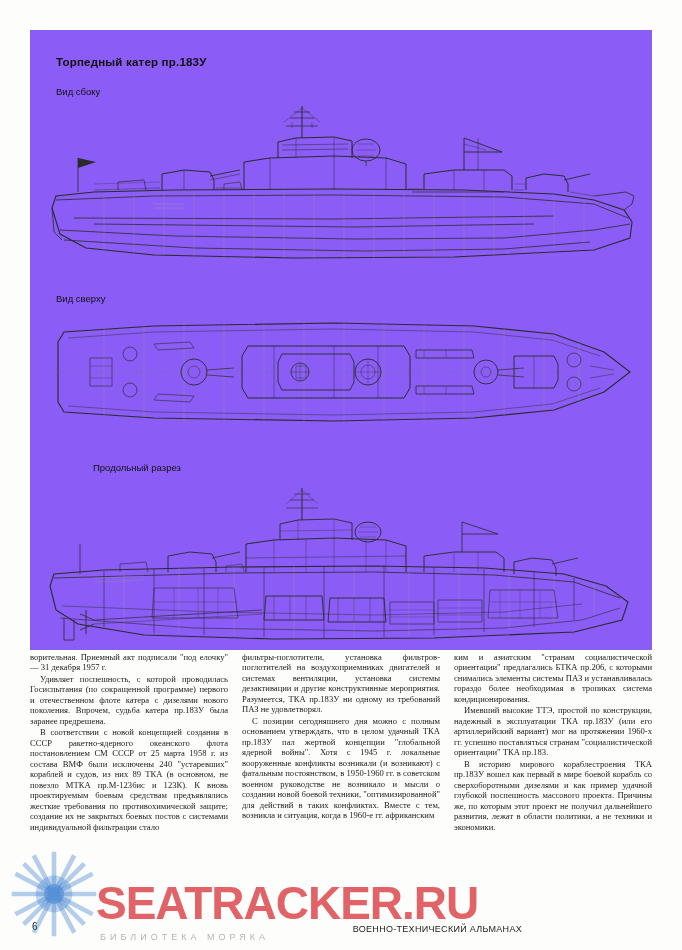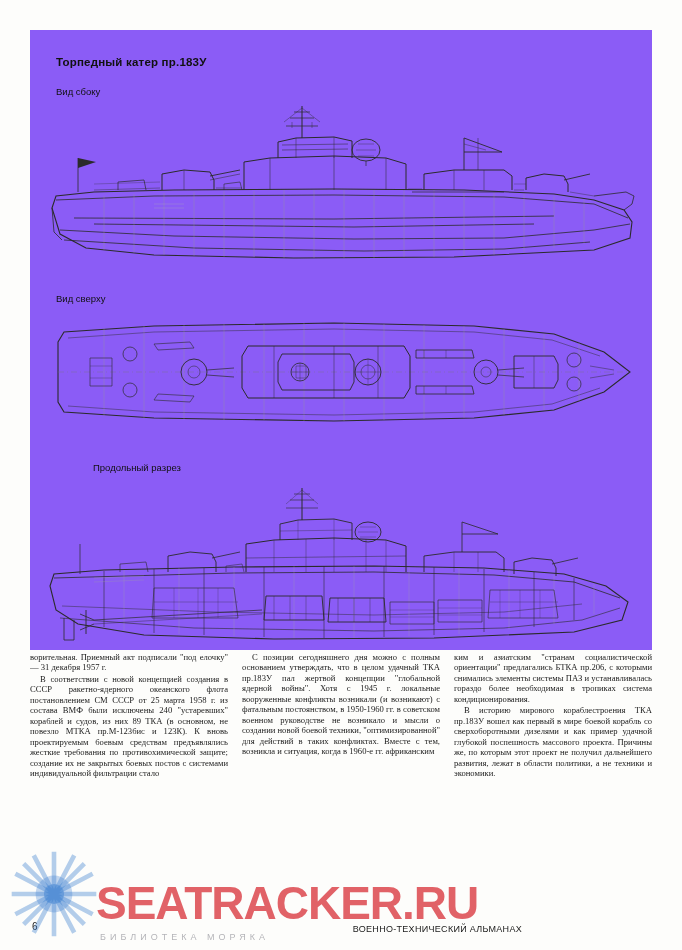--- a/index.html
+++ b/index.html
@@ -365,27 +365,30 @@
 
           <path d="M60,100 L110,98 M60,104 L110,102" stroke="#a0a0a0" stroke-width="0.3"></path>
         </g>
       </svg>
     </div>
   </div>
 
   <div class="text-block">
     <div class="col">
       <p class="noind">ворительная. Приемный акт подписали "под елочку" — 31 декабря 1957 г.</p>
+      <p>Удивляет поспешность, с которой проводилась Госиспытания (по сокращенной программе) первого и отечественном флоте катера с дизелями нового поколения. Впрочем, судьба катера пр.183У была заранее предрешена.</p>
       <p>В соответствии с новой концепцией создания в СССР ракетно-ядерного океанского флота постановлением СМ СССР от 25 марта 1958 г. из состава ВМФ были исключены 240 "устаревших" кораблей и судов, из них 89 ТКА (в основном, не повезло МТКА пр.М-123бис и 123К). К вновь проектируемым боевым средствам предъявлялись жесткие требования по противохимической защите; создание их не закрытых боевых постов с системами индивидуальной фильтрации стало</p>
     </div>
     <div class="col">
+      <p class="noind">фильтры-поглотители, установка фильтров-поглотителей на воздухоприемниках двигателей и системах вентиляции, установка системы дезактивации и другие конструктивные мероприятия. Разумеется, ТКА пр.183У ни одному из требований ПАЗ не удовлетворял.</p>
       <p>С позиции сегодняшнего дня можно с полным основанием утверждать, что в целом удачный ТКА пр.183У пал жертвой концепции "глобальной ядерной войны". Хотя с 1945 г. локальные вооруженные конфликты возникали (и возникают) с фатальным постоянством, в 1950-1960 гг. в советском военном руководстве не возникало и мысли о создании новой боевой техники, "оптимизированной" для действий в таких конфликтах. Вместе с тем, возникла и ситуация, когда в 1960-е гг. африканским</p>
     </div>
     <div class="col">
       <p class="noind">ким и азиатским "странам социалистической ориентации" предлагались БТКА пр.206, с которыми снимались элементы системы ПАЗ и устанавливалась гораздо более необходимая в тропиках система кондиционирования.</p>
+      <p>Имевший высокие ТТЭ, простой по конструкции, надежный в эксплуатации ТКА пр.183У (или его артиллерийский вариант) мог на протяжении 1960-х гг. успешно поставляться странам "социалистической ориентации" ТКА пр.183.</p>
       <p>В историю мирового кораблестроения ТКА пр.183У вошел как первый в мире боевой корабль со сверхоборотными дизелями и как пример удачной глубокой поспешность массового проекта. Причины же, по которым этот проект не получил дальнейшего развития, лежат в области политики, а не техники и экономики.</p>
     </div>
   </div>
 
   <div class="footer-bar">
     <div class="page-num">6</div>
     <div class="footer-right">ВОЕННО-ТЕХНИЧЕСКИЙ АЛЬМАНАХ</div>
   </div>
 
   <div class="watermark">

